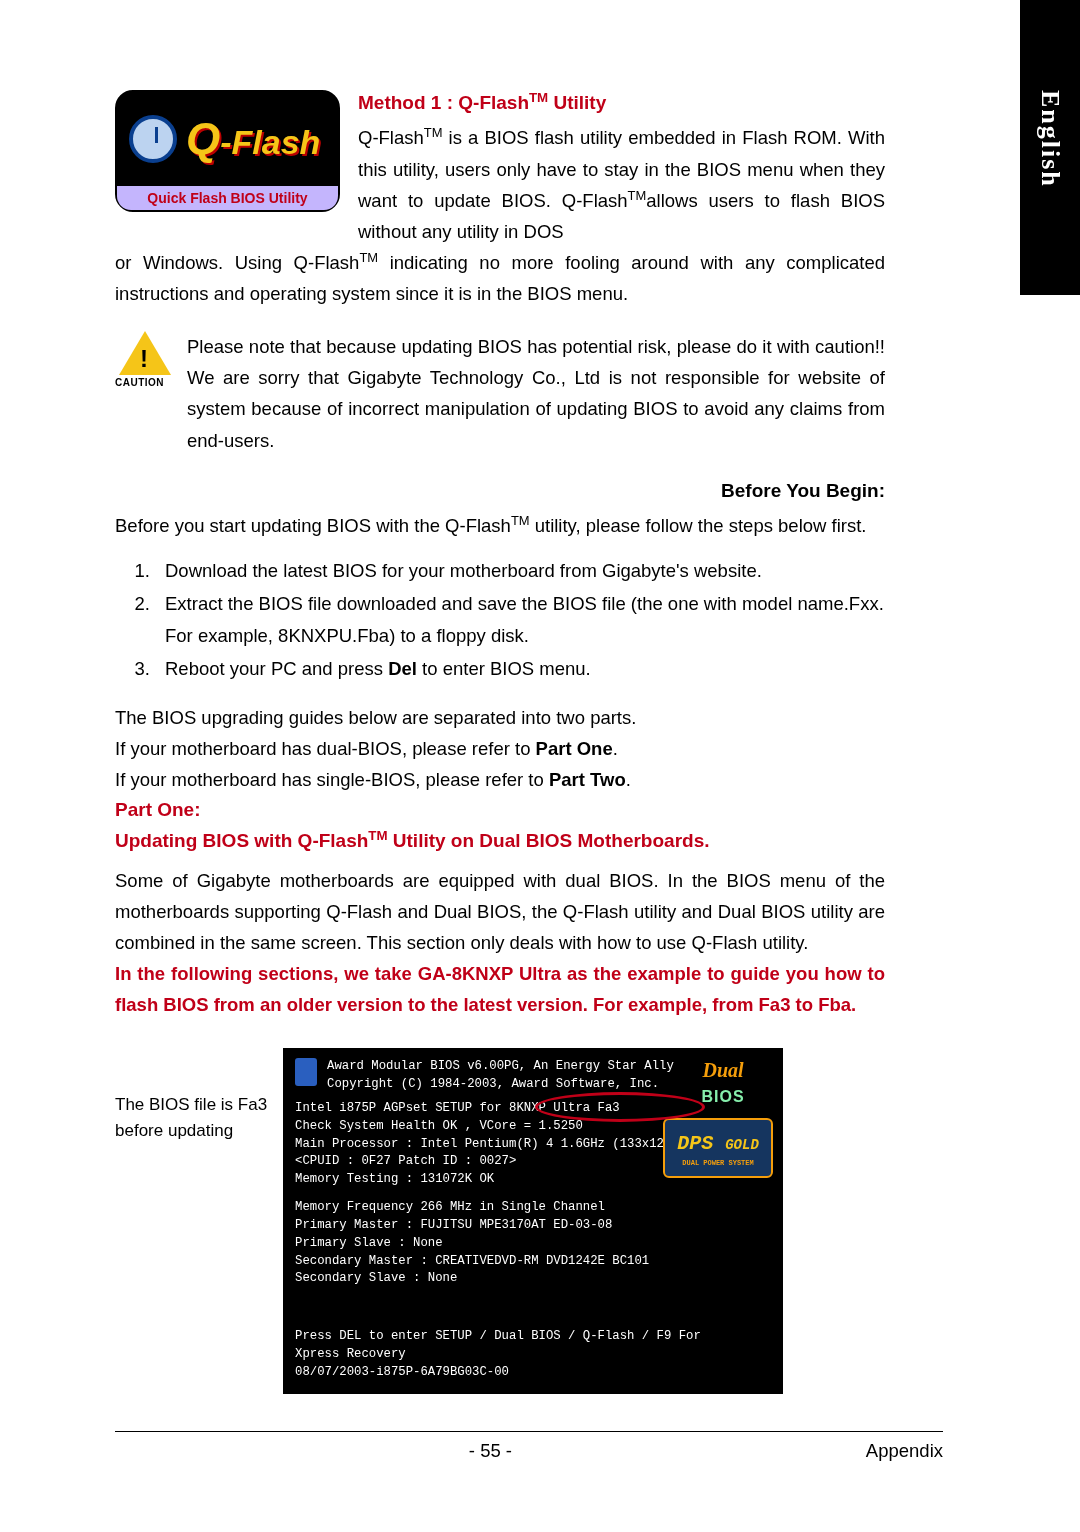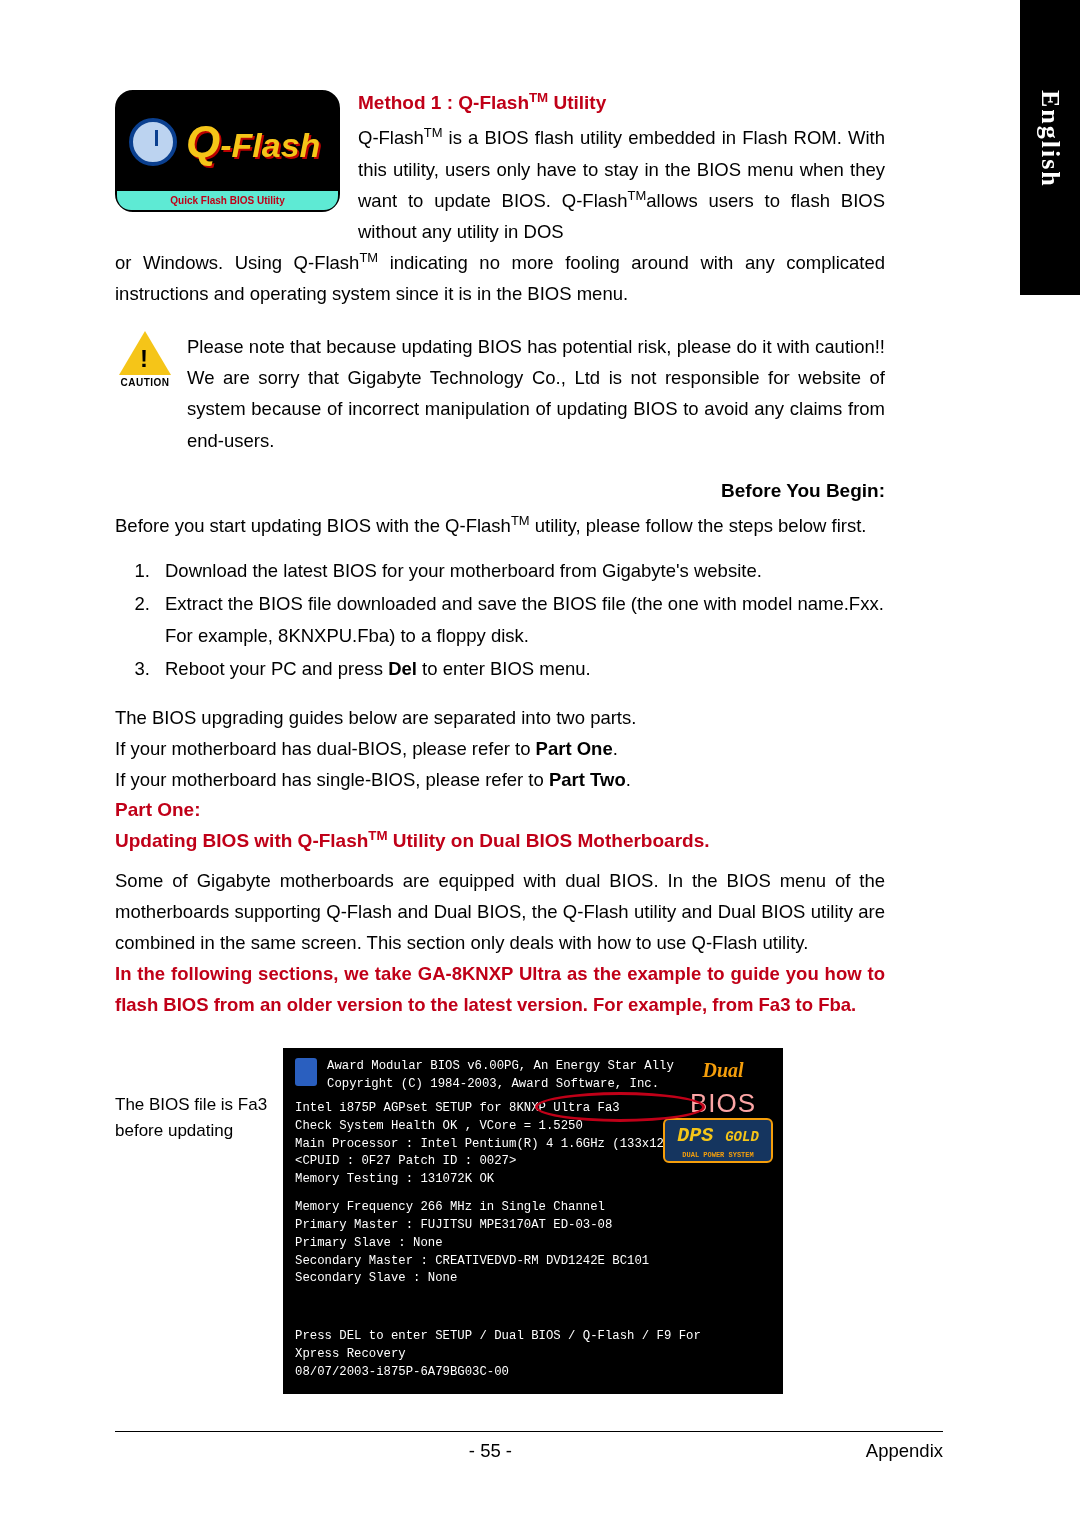--- a/index.html
+++ b/index.html
@@ -69,31 +69,31 @@
   .qflash-logo .clock-circle::after {
     content: ""; position: absolute; left: 22px; top: 8px;
     width: 3px; height: 16px; background: #0a3f8f;
   }
   .qflash-logo .qtext {
     color: #f5c518; font-weight: 900; font-size: 34px;
     font-style: italic; margin-left: 6px;
     text-shadow: 2px 2px 0 #b00;
   }
   .qflash-logo .bar {
-    background: #5eead4; color: #c00018; font-weight: bold;
-    font-size: 10px; text-align: center; padding: 4px 0;
+    background: #c4b5fd; color: #c00018; font-weight: bold;
+    font-size: 14px; text-align: center; padding: 4px 0;
     border-radius: 0 0 14px 14px;
   }
   .method1 { color: #c00018; font-weight: bold; font-size: 19px; margin-bottom: 8px; }
   .body-text { font-size: 18.5px; line-height: 1.68; text-align: justify; }
   .sup { font-size: 0.7em; vertical-align: super; }
   .caution-row { display: flex; margin-top: 22px; }
   .caution-icon {
     width: 60px; flex: 0 0 auto; margin-right: 12px;
-    text-align: center;
+    text-align: left;
   }
   .caution-tri {
     width: 0; height: 0; margin: 0 auto;
     border-left: 26px solid transparent;
     border-right: 26px solid transparent;
     border-bottom: 44px solid #f5c518;
     position: relative;
   }
   .caution-tri::after {
     content: "!"; position: absolute; left: -5px; top: 14px;
@@ -129,26 +129,26 @@
   }
   .dualbios-logo {
     position: absolute; right: 10px; top: 8px;
     width: 100px; text-align: center;
   }
   .dualbios-logo .dual {
     color: #f59e0b; font-style: italic; font-weight: bold; font-size: 20px;
     font-family: "Times New Roman", serif;
   }
   .dualbios-logo .bios {
-    color: #fca5a5; font-weight: 400; font-size: 26px; letter-spacing: 1px;
+    color: #86efac; font-weight: 700; font-size: 16px; letter-spacing: 1px;
     font-family: Arial, sans-serif;
   }
   .dps-logo {
     position: absolute; right: 10px; top: 70px;
-    width: 110px; height: 45px; border: 2px solid #f59e0b;
+    width: 110px; height: 60px; border: 2px solid #f59e0b;
     border-radius: 6px; background: #15355f;
     display: flex; flex-direction: column; align-items: center; justify-content: center;
   }
   .dps-logo .dps { color: #f5c518; font-weight: 900; font-style: italic; font-size: 20px; }
   .dps-logo .gold { color: #f5c518; font-size: 10px; font-weight: bold; }
   .footer {
     position: absolute; bottom: 70px; left: 115px;
     width: 828px; border-top: 1.5px solid #000;
     padding-top: 8px; font-size: 18.5px;
     display: flex; justify-content: space-between;

